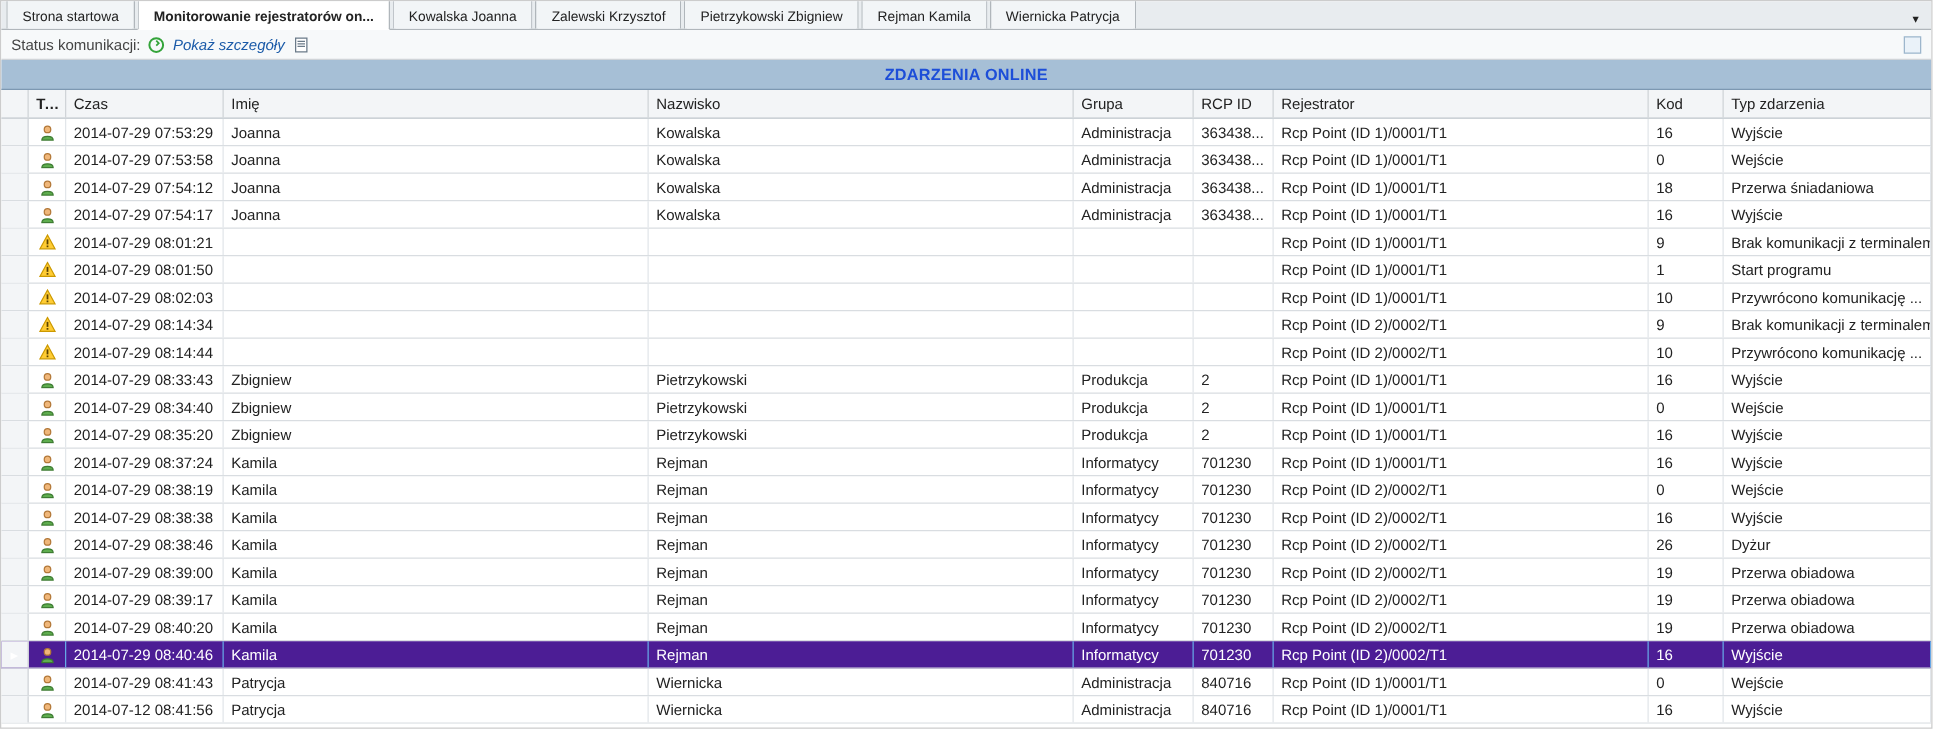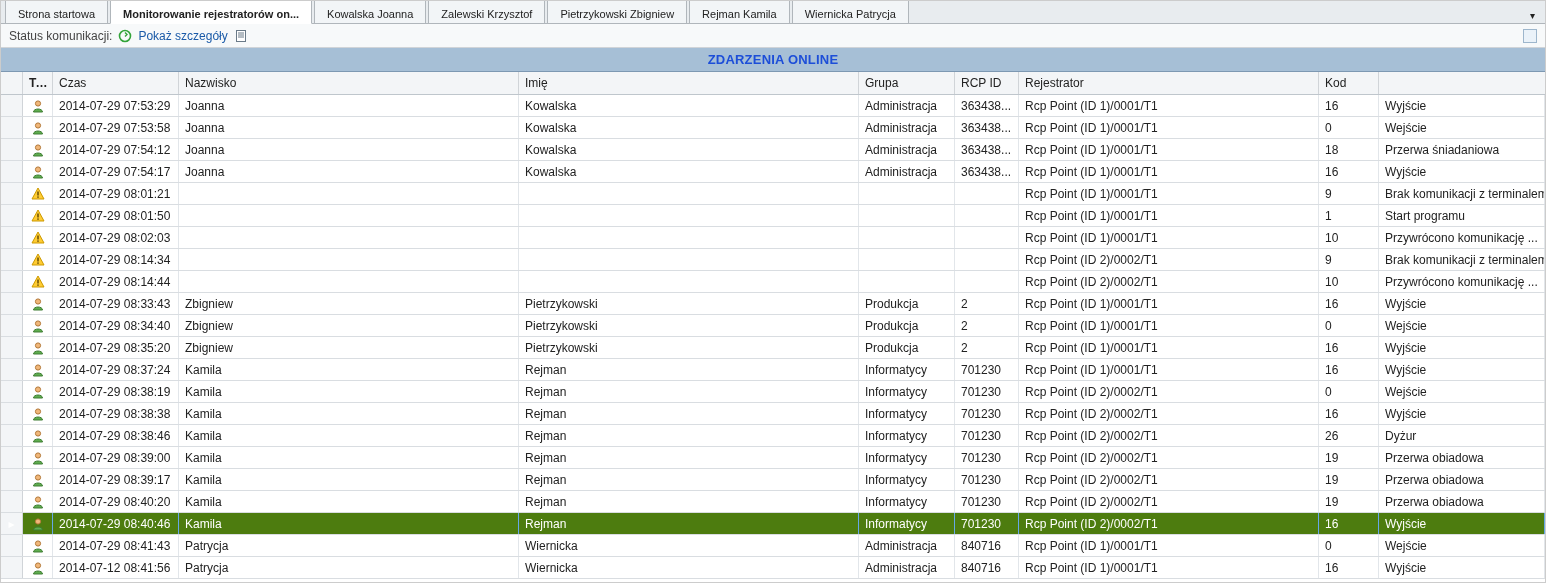--- a/index.html
+++ b/index.html
@@ -54,21 +54,21 @@
     align-items: center;
     padding: 4px 8px;
     border-bottom: 1px solid #d0d4d8;
     background: #f7f9fa;
     gap: 6px;
     height: 24px;
     text-align: right;
   }
   .statusrow .lbl { color: #444; }
   .statusrow .refresh-icon svg { display: block; }
-  .statusrow .link { color: #1a5aa8; cursor: pointer; }
+  .statusrow .link { color: #1a5aa8; cursor: pointer; font-style: italic; }
   .statusrow .doc-icon svg { display:block; }
   .spacer-right {
     margin-left: auto;
     width: 14px; height: 14px;
     border: 1px solid #9db6cc;
     background: #eaf2f9;
   }
   
   .banner {
     background: #a6bfd6;
@@ -111,21 +111,21 @@
     border-right: 1px solid #e2e6ea;
     padding: 3px 6px;
     font-size: 12px;
     white-space: nowrap;
     overflow: hidden;
     text-overflow: ellipsis;
     display: flex;
     align-items: center;
   }
   .grid-row.selected {
-    background: #4d7c0f;
+    background: #4c1d95;
     color: #fff;
   }
   .grid-row.selected .cell {
     border-right: 1px solid #66a8e6;
   }
   .rowmarker {
     width: 22px;
     display: flex;
     align-items: center;
     justify-content: center;
@@ -180,26 +180,27 @@
   <span class="spacer-right"></span>
 </div>
 
 <div class="banner">ZDARZENIA ONLINE</div>
 
 <div class="grid">
   <div class="grid-header">
     <div class="cell col-marker"></div>
     <div class="cell col-tag">Tag</div>
     <div class="cell col-czas">Czas</div>
+    <div class="cell col-imie">Imię</div>
     <div class="cell col-nazw">Nazwisko</div>
-    <div class="cell col-imie">Imię</div>
     <div class="cell col-grupa">Grupa</div>
     <div class="cell col-rcp">RCP ID</div>
     <div class="cell col-rej">Rejestrator</div>
     <div class="cell col-kod">Kod</div>
+    <div class="cell col-typ">Typ zdarzenia</div>
   </div>
   <div class="grid-body" id="grid-body">
       <div class="grid-row">
         <div class="rowmarker col-marker"></div>
         <div class="cell col-tag tag-icon">
           <svg width="14" height="14" viewBox="0 0 14 14">
             <circle cx="7" cy="4.5" r="2.6" fill="#f0b77a" stroke="#b37838"></circle>
             <path d="M2.5 13 C2.5 9 11.5 9 11.5 13 Z" fill="#5fae4f" stroke="#3e7c32"></path>
           </svg>
         </div>

